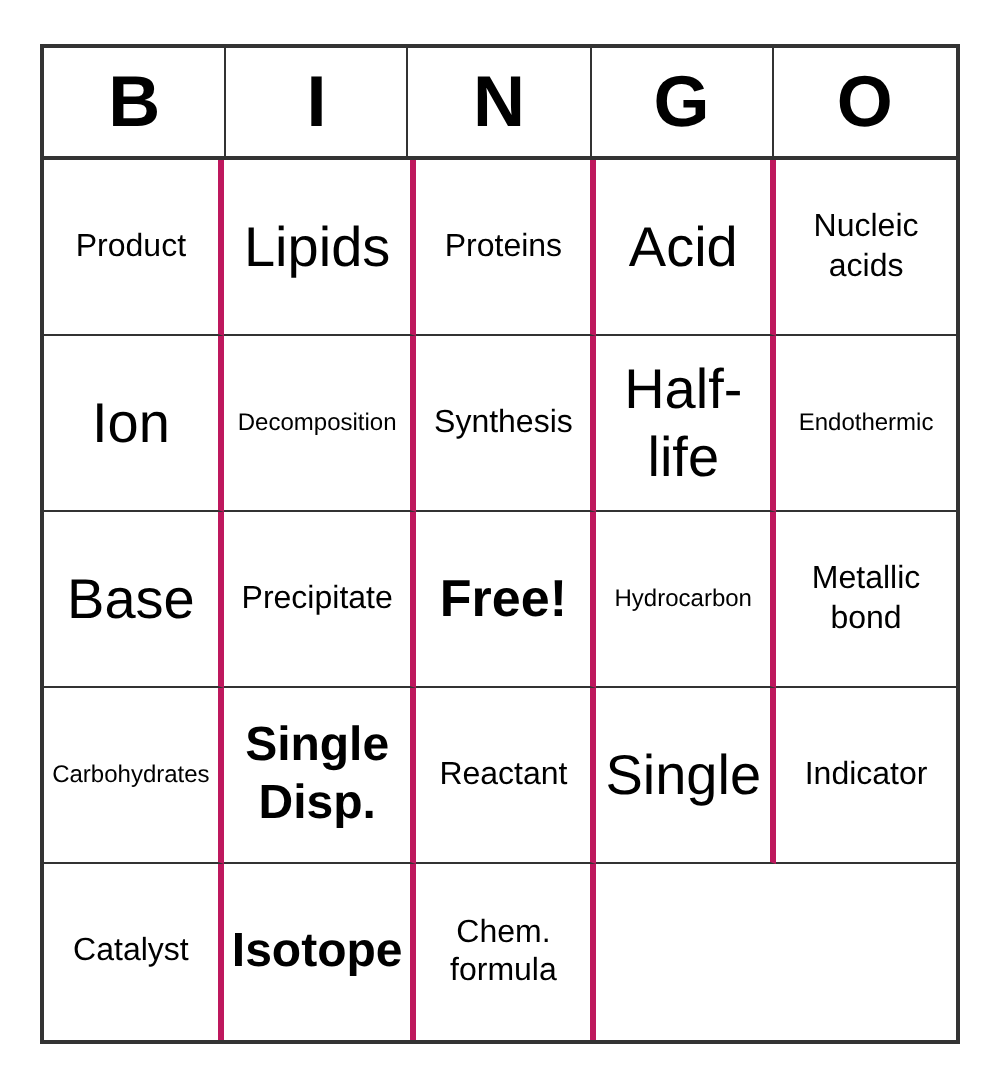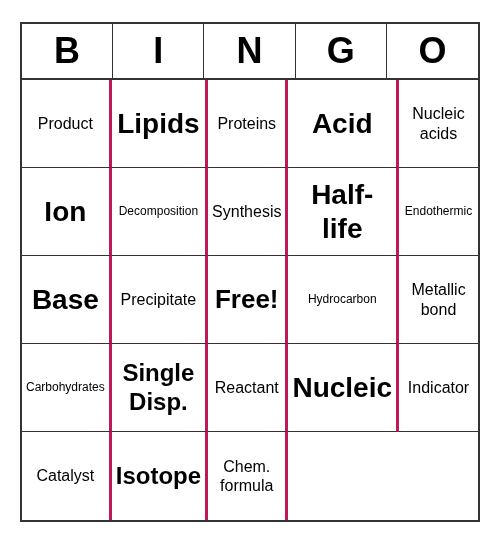--- a/index.html
+++ b/index.html
@@ -54,21 +54,21 @@
       border-right: none;
     }
     .bingo-cell:nth-child(n+21) {
       border-bottom: none;
     }
     .cell-text {
       line-height: 1.2;
     }
     .size-xl {
       font-size: 28px;
-      font-weight: bold;
+      font-weight: normal;
     }
     .size-lg {
       font-size: 24px;
       font-weight: bold;
     }
     .size-md {
       font-size: 16px;
     }
     .size-sm {
       font-size: 12px;
@@ -138,21 +138,21 @@
       <div class="bingo-cell">
         <span class="cell-text size-sm">Carbohydrates</span>
       </div>
       <div class="bingo-cell">
         <span class="cell-text size-lg">Single Disp.</span>
       </div>
       <div class="bingo-cell">
         <span class="cell-text size-md">Reactant</span>
       </div>
       <div class="bingo-cell">
-        <span class="cell-text size-xl">Nucleic</span>
+        <span class="cell-text size-xl">Single</span>
       </div>
       <div class="bingo-cell">
         <span class="cell-text size-md">Indicator</span>
       </div>
       <div class="bingo-cell">
         <span class="cell-text size-md">Catalyst</span>
       </div>
       <div class="bingo-cell">
         <span class="cell-text size-lg">Isotope</span>
       </div>

